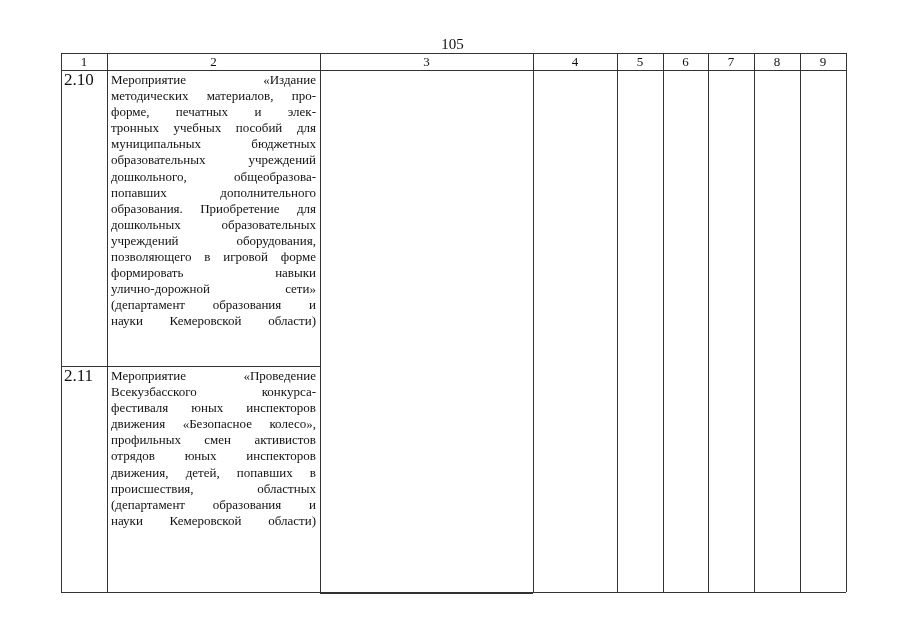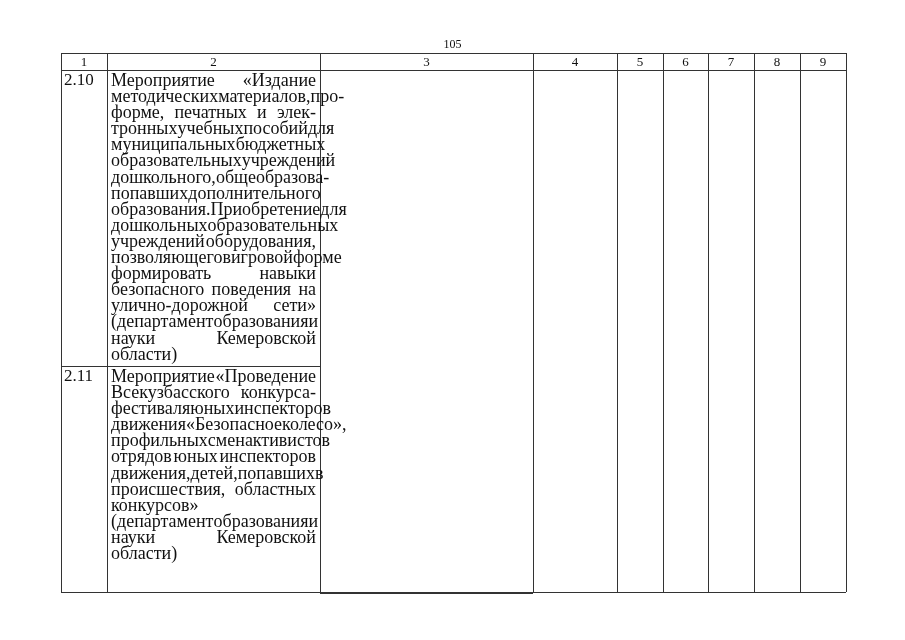--- a/index.html
+++ b/index.html
@@ -1,24 +1,24 @@
 <!DOCTYPE html>
 <html><head>
   <meta charset="utf-8">
   <style>
     html, body { margin: 0; padding: 0; background: #ffffff; }
     body { width: 905px; height: 640px; position: relative; overflow: hidden;
            font-family: "Liberation Serif", "DejaVu Serif", serif; color: #111; }
     .page-number { position: absolute; top: 38px; left: 0; width: 905px; text-align: center;
-                   font-size: 12px; line-height: 13px; }
+                   font-size: 15px; line-height: 13px; }
     .vline { position: absolute; width: 0; border-left: 1px solid #333; }
     .hline { position: absolute; height: 0; border-top: 1px solid #333; }
     .hdr { position: absolute; top: 54px; height: 16px; line-height: 16px; text-align: center; font-size: 13px; }
     .rownum { position: absolute; left: 64px; font-size: 17px; line-height: 16.1px; }
-    .cell-text { position: absolute; left: 111px; width: 205px; font-size: 18px; line-height: 16.1px;
+    .cell-text { position: absolute; left: 111px; width: 205px; font-size: 13px; line-height: 16.1px;
                  text-align: justify; text-align-last: justify; }
     .ln-j { display: flex; justify-content: space-between; }
     .ln-l { display: block; }
   </style>
 </head>
 <body>
 
 <div class="page-number">105</div>
 
 <div>
@@ -105,25 +105,20 @@
       <div class="ln-j">
         <span>позволяющего</span>
         <span>в</span>
         <span>игровой</span>
         <span>форме</span>
       </div>
       <div class="ln-j">
         <span>формировать</span>
         <span>навыки</span>
       </div>
-      <div class="ln-j">
-        <span>безопасного</span>
-        <span>поведения</span>
-        <span>на</span>
-      </div>
       <div class="ln-l">улично-дорожной сети»</div>
       <div class="ln-j">
         <span>(департамент</span>
         <span>образования</span>
         <span>и</span>
       </div>
       <div class="ln-l">науки Кемеровской области)</div>
     </div>
 
   <div class="rownum" style="top:368px;">2.11</div>
@@ -159,21 +154,20 @@
       <div class="ln-j">
         <span>движения,</span>
         <span>детей,</span>
         <span>попавших</span>
         <span>в</span>
       </div>
       <div class="ln-j">
         <span>происшествия,</span>
         <span>областных</span>
       </div>
-      <div class="ln-l">конкурсов»</div>
       <div class="ln-j">
         <span>(департамент</span>
         <span>образования</span>
         <span>и</span>
       </div>
       <div class="ln-l">науки Кемеровской области)</div>
     </div>
 </div>
 
 </body></html>

